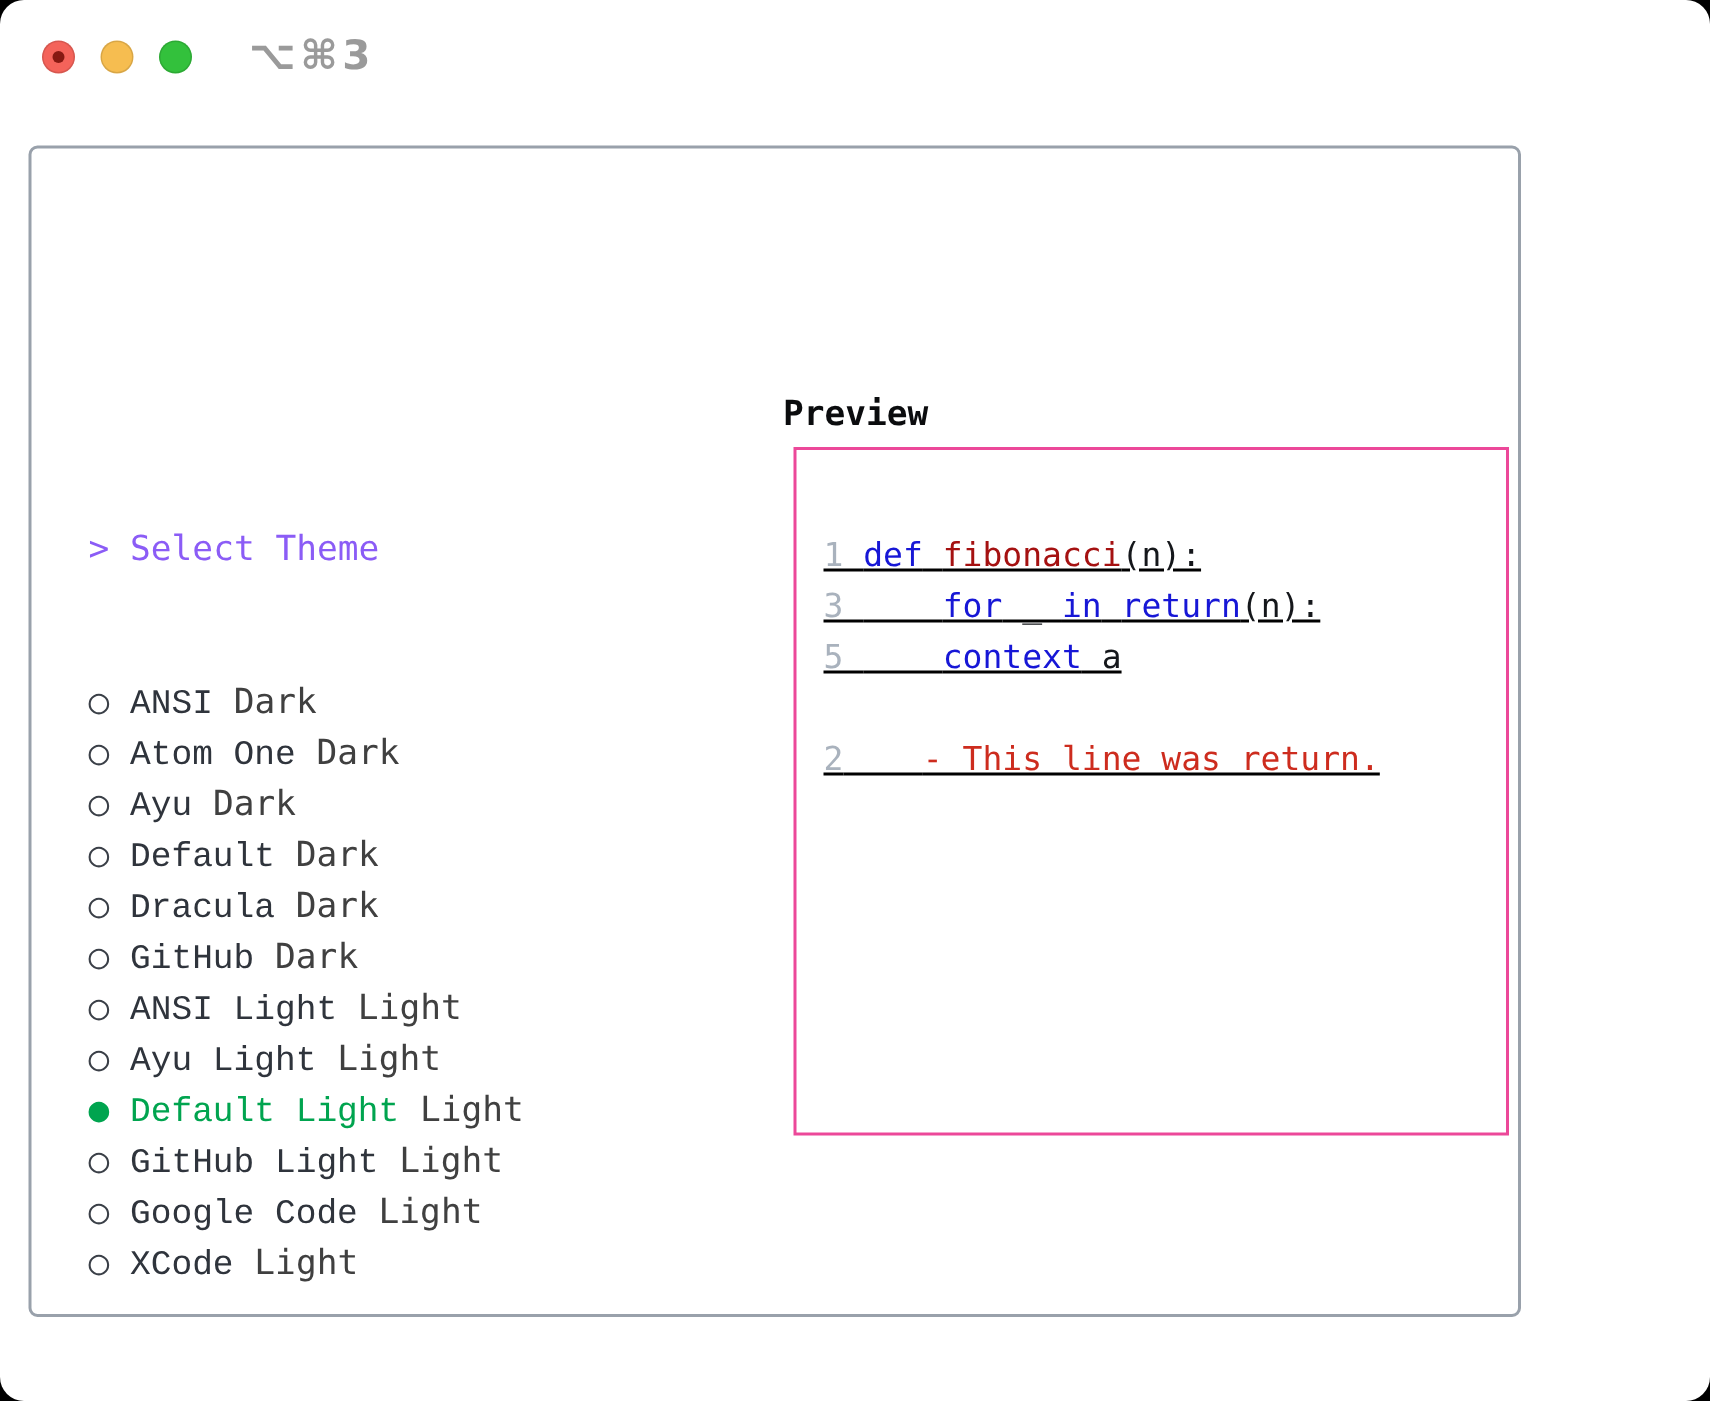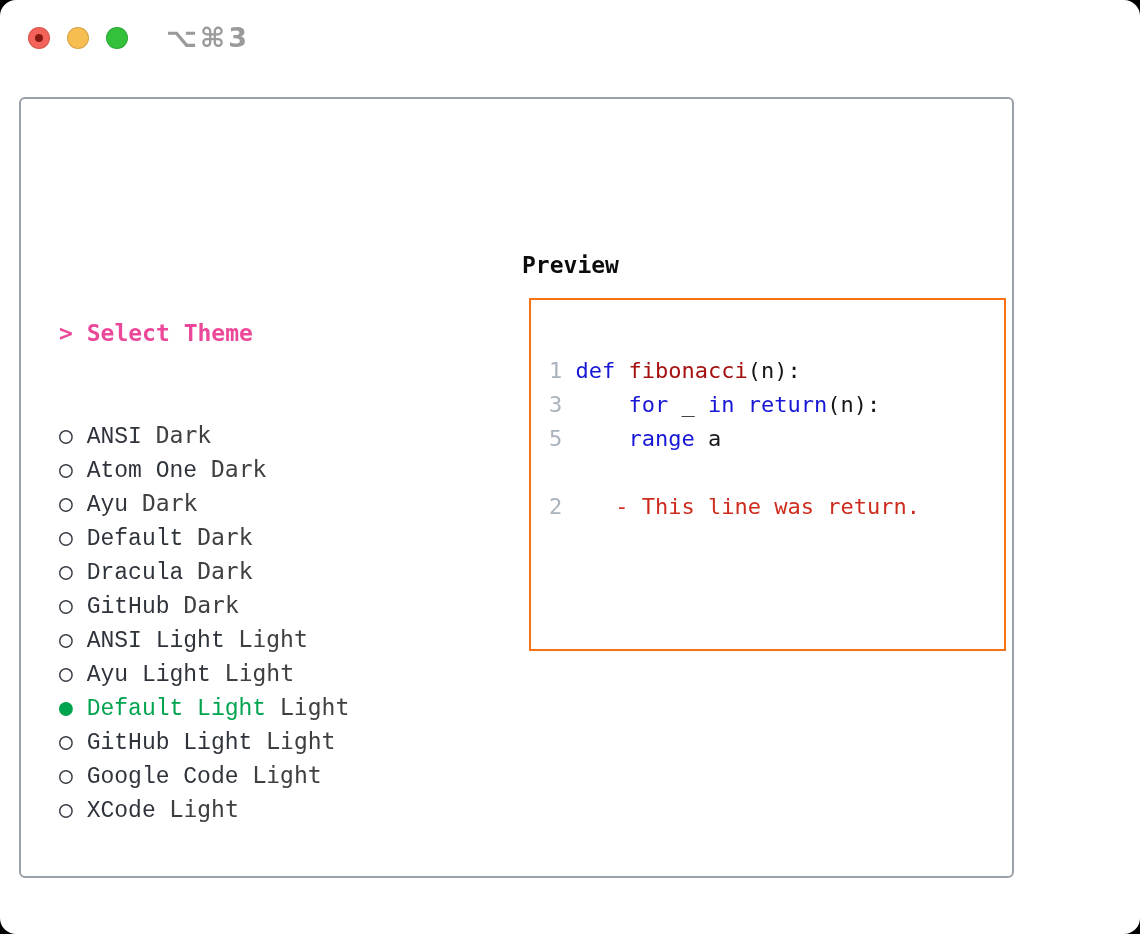--- a/index.html
+++ b/index.html
@@ -27,37 +27,37 @@
   .panel{
     position:absolute;left:19px;top:97px;width:995px;height:781px;
     border:2px solid #99a1ab;border-radius:6px;box-sizing:border-box;background:#fff;
   }
   
   .left-col{
     position:absolute;left:38px;top:149px;
     font-size:23px;line-height:34px;white-space:pre;color:#2f343c;
   }
   .row{height:34px;white-space:pre;}
-  .header-row{font-weight:bold;color:#ec4899;}
+  .header-row{font-weight:normal;color:#8b5cf6;margin-top:33px;}
   .bullet{color:#3a3f47;}
   .tname{color:#2f343c;font-family:Liberation Mono, monospace;}
   .tvar{color:#404040;}
   .theme-row.selected .bullet,
   .theme-row.selected .tname,
   .apply-row.selected .bullet,
   .apply-row.selected .tname{color:#00a44f;}
   
   .preview-title{
-    position:absolute;left:501px;top:149px;font-size:23px;line-height:34px;
+    position:absolute;left:501px;top:160px;font-size:23px;line-height:34px;
     font-weight:bold;color:#0b0c0e;
   }
   .preview-box{
-    position:absolute;left:508px;top:199px;width:477px;height:353px;
-    border:2px solid #f97316;box-sizing:border-box;background:#fff;
-    padding:54px 0 0 18px;overflow:hidden;
+    position:absolute;left:508px;top:199px;width:477px;height:459px;
+    border:2px solid #ec4899;box-sizing:border-box;background:#fff;
+    padding:54px 0 0 18px;overflow:hidden;text-decoration:underline;
   }
   .pline{height:34px;white-space:pre;font-size:22px;line-height:34px;}
   .num{color:#a9b2bd;}
   .kw{color:#1717d6;}
   .fn{color:#a51111;}
   .code{color:#15171b;}
   .ctx{color:#8b929c;}
   .del{color:#cd2c1e;}
   .add{color:#0ec22b;}
 </style>
@@ -86,20 +86,20 @@
       
       
       
     </div>
 
     <div class="preview-title">Preview</div>
     <div class="preview-box">
       <div id="preview-code">
           <div class="pline"><span class="num">1 </span><span class="kw">def</span><span class="code"> </span><span class="fn">fibonacci</span><span class="code">(n):</span></div>
           <div class="pline"><span class="num">3 </span><span class="code">    </span><span class="kw">for</span><span class="code"> _ </span><span class="kw">in</span><span class="code"> </span><span class="kw">return</span><span class="code">(n):</span></div>
-          <div class="pline"><span class="num">5 </span><span class="code">    </span><span class="kw">range</span><span class="code"> a</span></div>
+          <div class="pline"><span class="num">5 </span><span class="code">    </span><span class="kw">context</span><span class="code"> a</span></div>
           <div class="pline"></div>
           <div class="pline"><span class="num">2</span><span class="code">    </span><span class="del">- This line was return.</span></div>
         </div>
     </div>
 
   </div>
 </div>
 
 </body></html>

